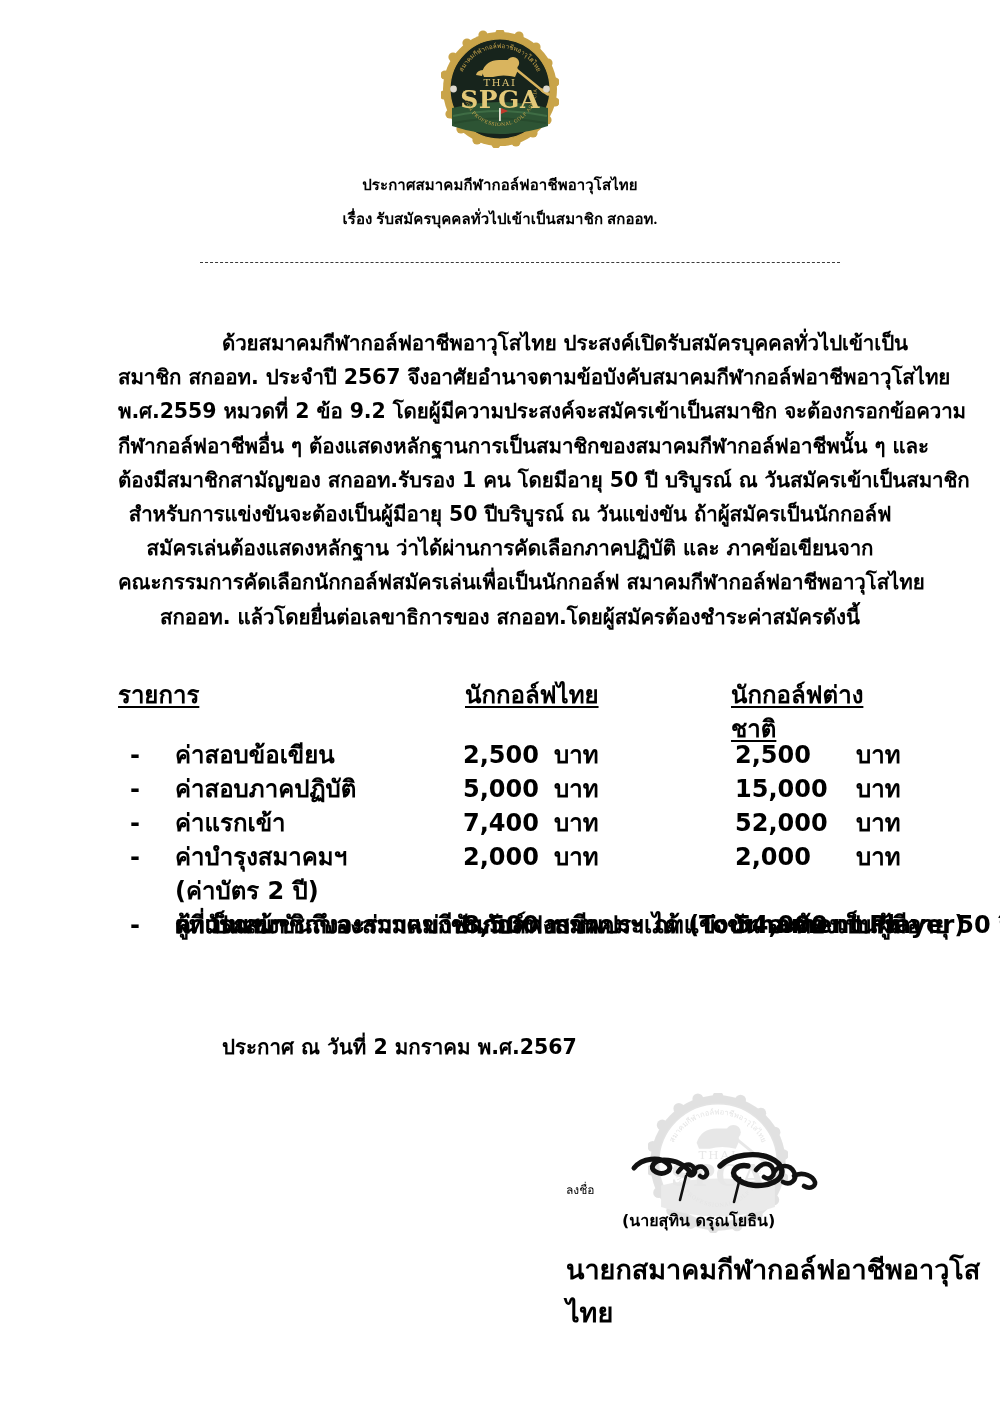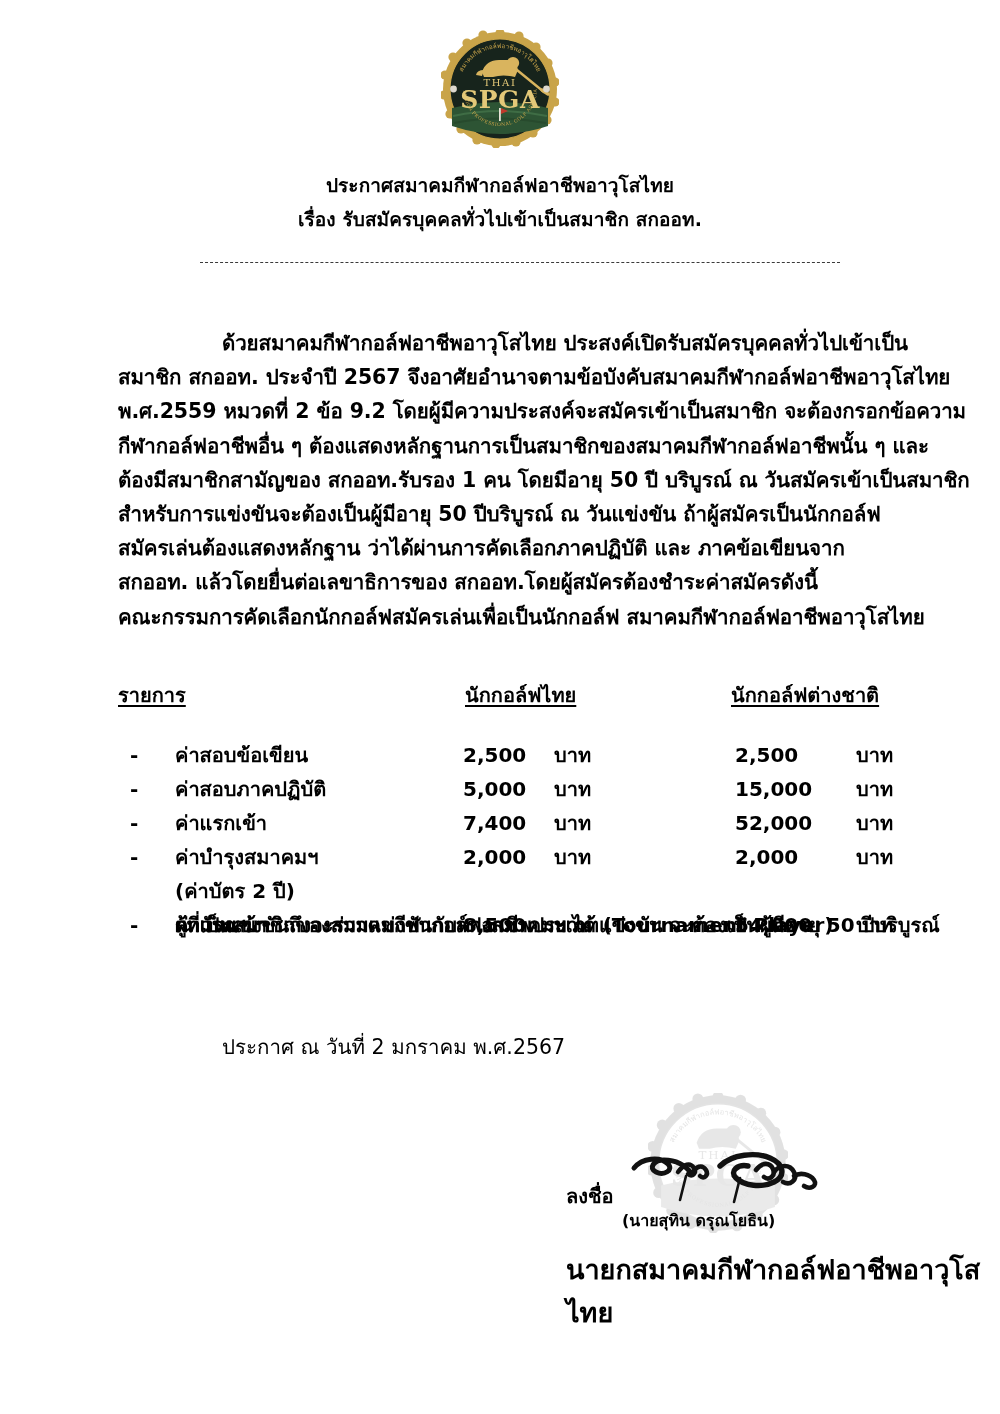--- a/index.html
+++ b/index.html
@@ -39,57 +39,59 @@
 
   
   .title-block {
     position: absolute;
     left: 0;
     right: 0;
     top: 168px;
     text-align: center;
   }
   .title-line {
-    font-size: 19px;
+    font-size: 15px;
     font-weight: bold;
     line-height: 34px;
     letter-spacing: 0.1px;
+    font-family: Liberation Serif, serif;
   }
   .divider {
     position: absolute;
     left: 200px;
     top: 262px;
     width: 640px;
     height: 0;
     border-top: 1.6px dashed #3a3a3a;
   }
 
   
   .body-block {
     position: absolute;
     left: 118px;
     top: 326px;
     width: 784px;
+    text-align: center;
   }
   .para-line {
     font-size: 20.5px;
     font-weight: bold;
     line-height: 34.2px;
     white-space: nowrap;
     letter-spacing: -0.1px;
   }
   .para-line.first { text-indent: 104px; }
 
   
   .fee-table {
     position: absolute;
     left: 118px;
     top: 678px;
     width: 790px;
-    font-size: 20px;
+    font-size: 24px;
     font-weight: bold;
   }
   .fee-row {
     position: relative;
     height: 34px;
     line-height: 34px;
   }
   .fee-head { height: 46px; line-height: 34px; }
   .col-item   { position: absolute; left: 0px; }
   .col-dash   { position: absolute; left: 12px; }
@@ -111,39 +113,39 @@
     left: 57px;
     white-space: nowrap;
   }
 
   
   .date-line {
     position: absolute;
     left: 222px;
     top: 1030px;
     font-size: 20.5px;
-    font-weight: normal;
+    font-weight: bold;
   }
   .watermark {
     position: absolute;
     left: 648px;
     top: 1093px;
     width: 140px;
     height: 140px;
     opacity: 0.20;
     filter: grayscale(100%);
     pointer-events: none;
   }
   .watermark svg { width: 140px; height: 140px; display: block; }
   .sign-label {
     position: absolute;
     left: 566px;
     top: 1180px;
-    font-size: 20px;
-    font-weight: bold;
+    font-size: 12px;
+    font-weight: normal;
   }
   .signature-mark {
     position: absolute;
     left: 628px;
     top: 1142px;
     width: 200px;
     height: 62px;
   }
   .signature-mark svg { width: 200px; height: 62px; display: block; }
   .sign-name {
@@ -240,22 +242,22 @@
   <div class="divider"></div>
 
   <div class="body-block">
     <div class="para-line first">ด้วยสมาคมกีฬากอล์ฟอาชีพอาวุโสไทย ประสงค์เปิดรับสมัครบุคคลทั่วไปเข้าเป็น</div>
     <div class="para-line">สมาชิก สกออท. ประจำปี  2567  จึงอาศัยอำนาจตามข้อบังคับสมาคมกีฬากอล์ฟอาชีพอาวุโสไทย</div>
     <div class="para-line">พ.ศ.2559 หมวดที่ 2 ข้อ 9.2  โดยผู้มีความประสงค์จะสมัครเข้าเป็นสมาชิก จะต้องกรอกข้อความ</div>
     <div class="para-line">กีฬากอล์ฟอาชีพอื่น ๆ ต้องแสดงหลักฐานการเป็นสมาชิกของสมาคมกีฬากอล์ฟอาชีพนั้น ๆ และ</div>
     <div class="para-line">ต้องมีสมาชิกสามัญของ สกออท.รับรอง 1 คน โดยมีอายุ 50 ปี บริบูรณ์ ณ วันสมัครเข้าเป็นสมาชิก</div>
     <div class="para-line">สำหรับการแข่งขันจะต้องเป็นผู้มีอายุ 50     ปีบริบูรณ์ ณ วันแข่งขัน ถ้าผู้สมัครเป็นนักกอล์ฟ</div>
     <div class="para-line">สมัครเล่นต้องแสดงหลักฐาน ว่าได้ผ่านการคัดเลือกภาคปฏิบัติ และ ภาคข้อเขียนจาก</div>
+    <div class="para-line">คณะกรรมการคัดเลือกนักกอล์ฟสมัครเล่นเพื่อเป็นนักกอล์ฟ สมาคมกีฬากอล์ฟอาชีพอาวุโสไทย</div>
     <div class="para-line">สกออท. แล้วโดยยื่นต่อเลขาธิการของ สกออท.โดยผู้สมัครต้องชำระค่าสมัครดังนี้</div>
-    <div class="para-line">คณะกรรมการคัดเลือกนักกอล์ฟสมัครเล่นเพื่อเป็นนักกอล์ฟ สมาคมกีฬากอล์ฟอาชีพอาวุโสไทย</div>
   </div>
 
   <div class="fee-table">
 
     <div class="fee-row fee-head">
       <span class="col-item u">รายการ</span>
       <span class="col-thai-u u">นักกอล์ฟไทย</span>
       <span class="col-intl-u u">นักกอล์ฟต่างชาติ</span>
     </div>
 

